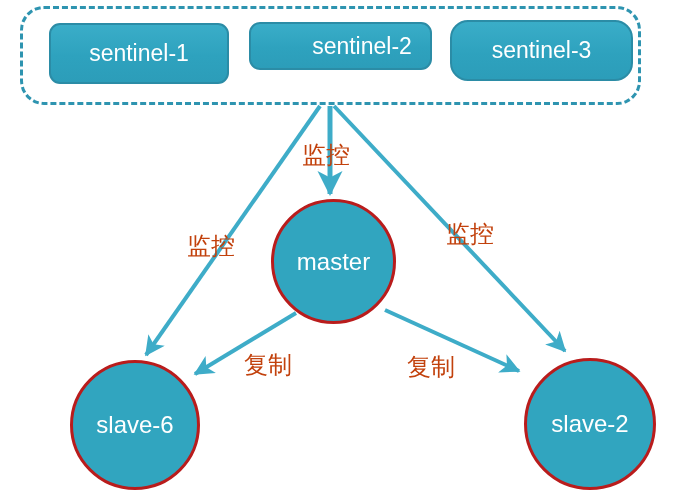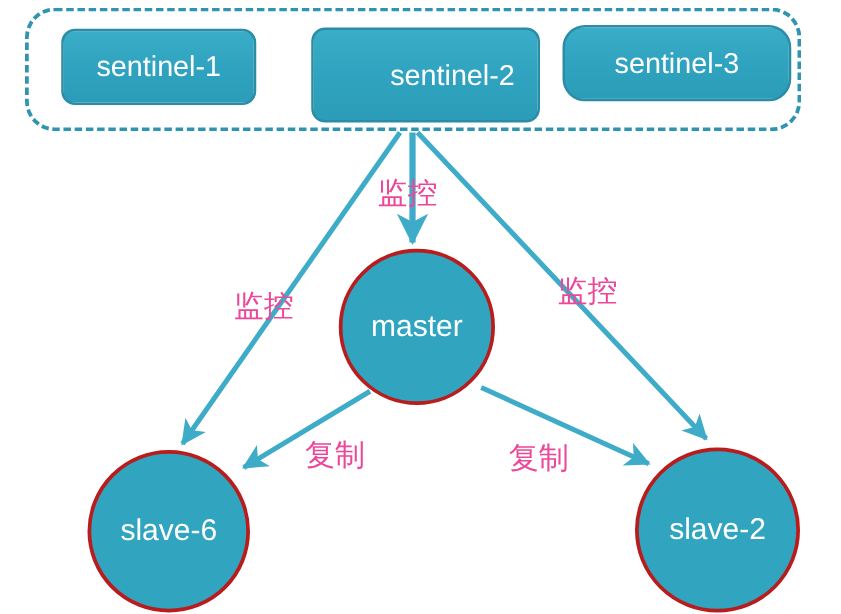--- a/index.html
+++ b/index.html
@@ -52,21 +52,21 @@
     height: 61px;
   }
   .circle {
     background: #31A5BF;
     border: 3px solid #b91c1c;
     border-radius: 50%;
     font-size: 24px;
   }
   .edge-label {
     position: absolute;
-    color: #ec4899;
+    color: #c2410c;
     font-size: 24px;
     font-family: Liberation Serif, serif;
     line-height: 1;
     white-space: nowrap;
   }
 </style>
 </head>
 <body>
 
 <div class="stage">
@@ -79,37 +79,37 @@
     </defs>
     <line x1="320" y1="106" x2="146" y2="355" stroke="#3EACC8" stroke-width="4" marker-end="url(#arrowhead)"></line>
     <line x1="330" y1="106" x2="330" y2="194" stroke="#3EACC8" stroke-width="5" marker-end="url(#arrowhead)"></line>
     <line x1="334" y1="106" x2="565" y2="351" stroke="#3EACC8" stroke-width="4" marker-end="url(#arrowhead)"></line>
     <line x1="296" y1="313" x2="195" y2="374" stroke="#3EACC8" stroke-width="4" marker-end="url(#arrowhead)"></line>
     <line x1="385" y1="310" x2="519" y2="371" stroke="#3EACC8" stroke-width="4" marker-end="url(#arrowhead)"></line>
   </svg>
 
   <div class="sentinel-group"></div>
 
-  <div class="node sbox" style="left:49px; top:23px; width:156px; height:61px;">
+  <div class="node sbox" style="left:49px; top:23px; width:180px; height:61px;">
     <span>sentinel-1</span>
   </div>
-  <div class="node sbox" style="left:249px; top:22px; width:183px; height:76px;padding-left:43px;">
+  <div class="node sbox" style="left:249px; top:22px; width:183px; height:48px;padding-left:43px;">
     <span>sentinel-2</span>
   </div>
   <div class="node sbox" style="left:450px; top:20px; width:183px; height:61px;border-radius:18px;">
     <span>sentinel-3</span>
   </div>
 
   <div class="node circle" style="left:271px; top:199px; width:125px; height:125px;">
     <span>master</span>
   </div>
   <div class="node circle" style="left:70px; top:360px; width:130px; height:130px;">
     <span>slave-6</span>
   </div>
-  <div class="node circle" style="left:508px; top:358px; width:132px; height:132px;justify-content:center;">
+  <div class="node circle" style="left:524px; top:358px; width:132px; height:132px;justify-content:center;">
     <span>slave-2</span>
   </div>
 
   <span class="edge-label" style="left:187px; top:234px;">监控</span>
   <span class="edge-label" style="left:302px; top:143px;">监控</span>
   <span class="edge-label" style="left:446px; top:222px;">监控</span>
   <span class="edge-label" style="left:244px; top:353px;">复制</span>
   <span class="edge-label" style="left:407px; top:355px;">复制</span>
 
 </div>

